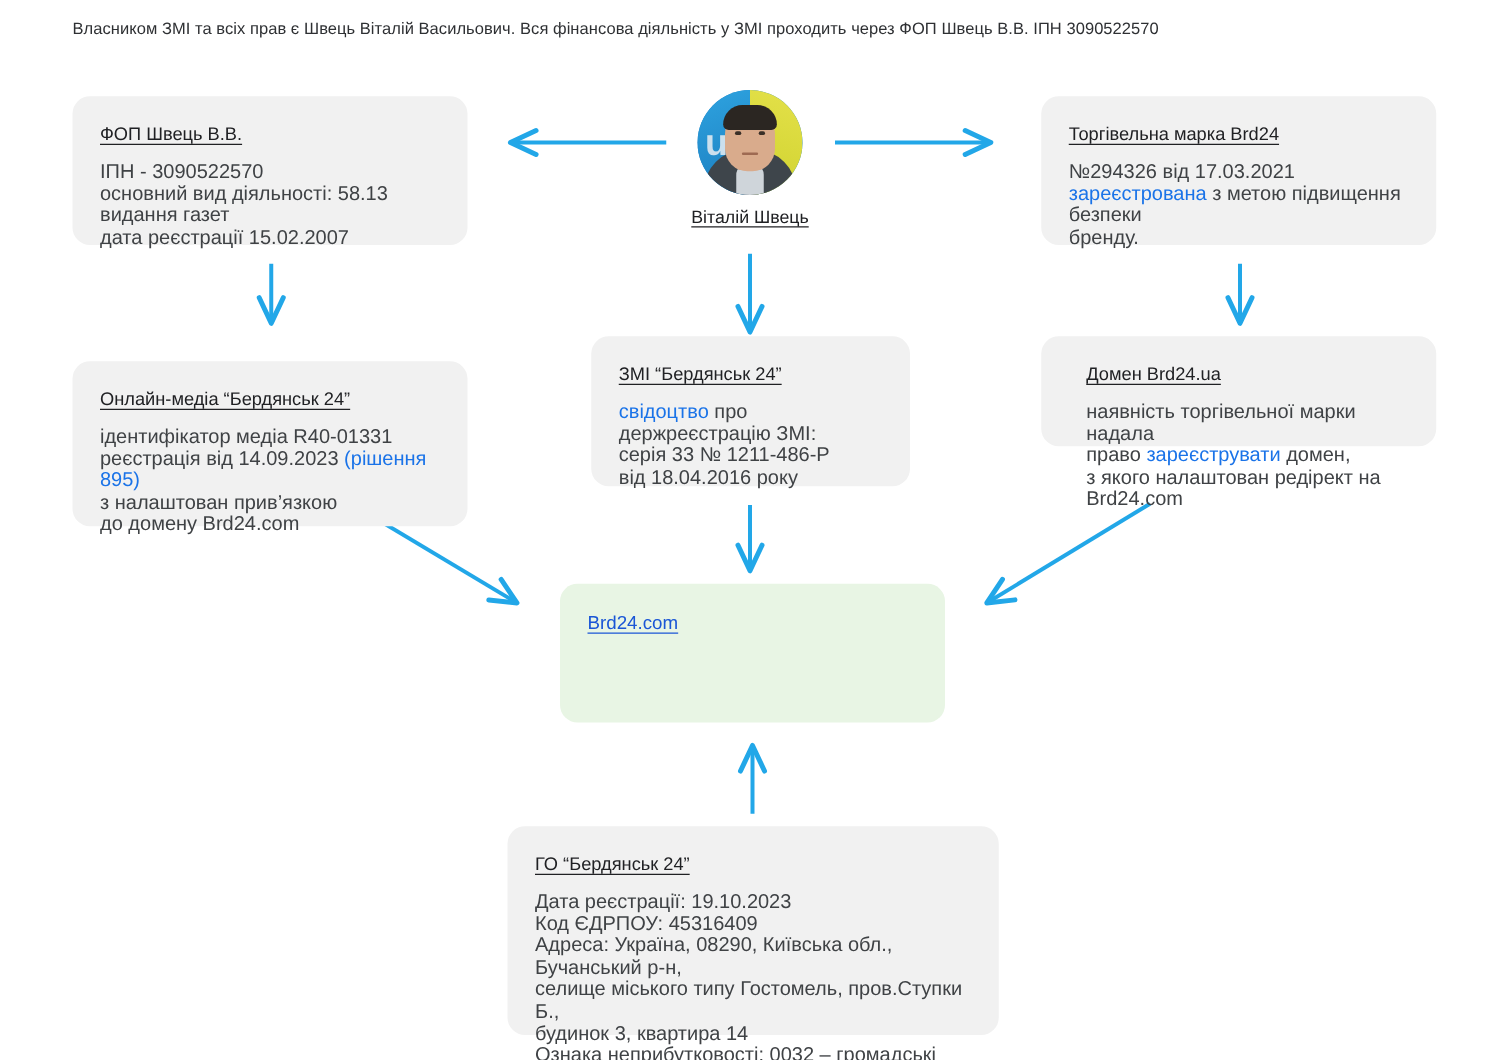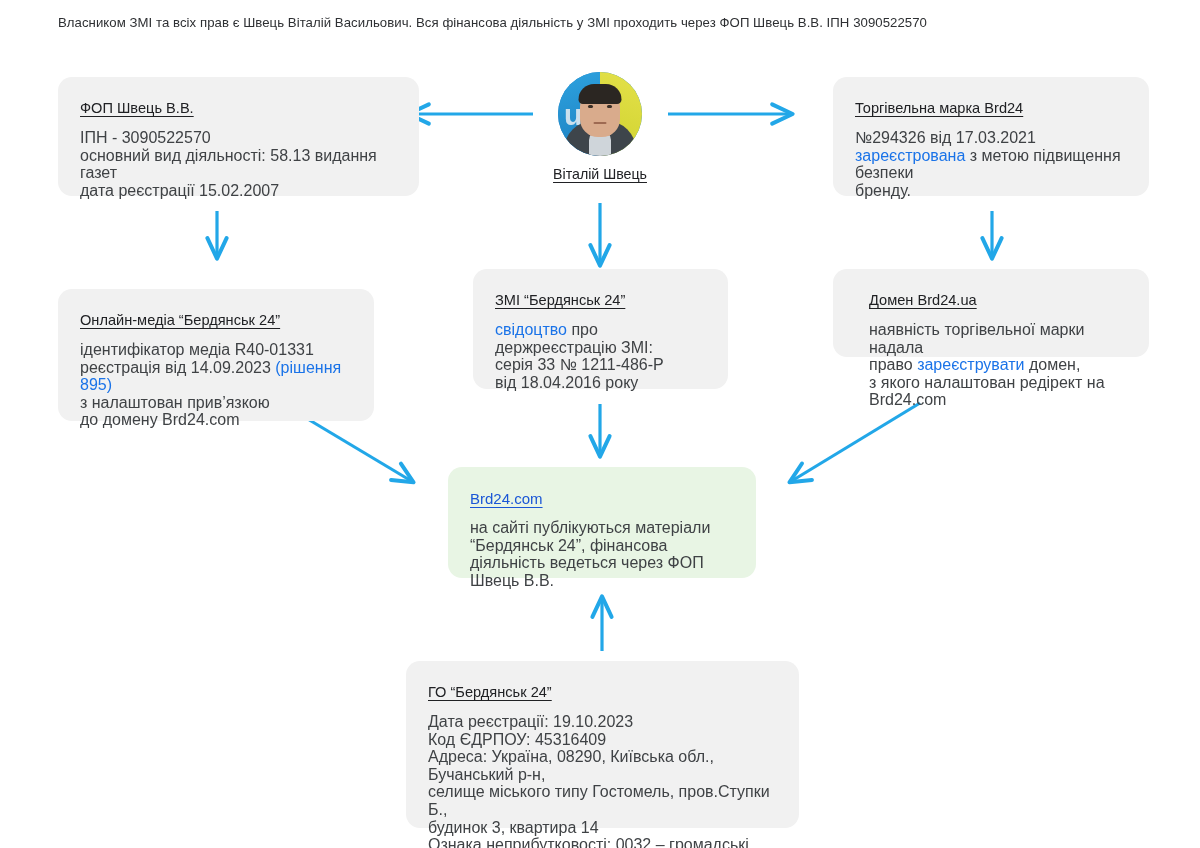--- a/index.html
+++ b/index.html
@@ -258,21 +258,21 @@
       <div class="neck"></div>
       <div class="head"></div>
       <div class="hair"></div>
       <div class="eye l"></div>
       <div class="eye r"></div>
       <div class="mouth"></div>
     </div>
     <div class="avatar-name">Віталій Швець</div>
   </div>
 
-  <div class="card" style="left:58px; top:77px; width:361px; height:119px;">
+  <div class="card" style="left:58px; top:77px; width:316px; height:119px;">
     <div class="card-title">ФОП Швець В.В.</div>
     <div class="card-body"><span>ІПН - 3090522570</span><br><span>основний вид діяльності: 58.13 видання газет</span><br><span>дата реєстрації 15.02.2007</span></div>
   </div>
 
   <div class="card" style="left:833px; top:77px; width:316px; height:119px;">
     <div class="card-title">Торгівельна марка Brd24</div>
     <div class="card-body"><span>№294326 від 17.03.2021</span><br><span class="lnk">зареєстрована</span><span> з метою підвищення безпеки</span><br><span>бренду.</span></div>
   </div>
 
   <div class="card" style="left:58px; top:269px; width:316px; height:132px;margin-top:20px;">
@@ -285,21 +285,20 @@
     <div class="card-body"><span class="lnk">свідоцтво</span><span> про держреєстрацію ЗМІ:</span><br><span>серія 33 № 1211-486-Р</span><br><span>від 18.04.2016 року</span></div>
   </div>
 
   <div class="card" style="left:833px; top:269px; width:316px; height:88px;padding-left:36px;">
     <div class="card-title">Домен Brd24.ua</div>
     <div class="card-body"><span>наявність торгівельної марки надала</span><br><span>право  </span><span class="lnk">зареєструвати</span><span> домен,</span><br><span>з якого налаштован редірект на Brd24.com</span></div>
   </div>
 
   <div class="card green" style="left:448px; top:467px; width:308px; height:111px;">
     <div class="card-title">Brd24.com</div>
-    <div class="card-body"><span>на сайті публікуються матеріали</span><br><span>“Бердянськ 24”, фінансова</span><br><span>діяльність ведеться через ФОП Швець В.В.</span></div>
   </div>
 
   <div class="card" style="left:406px; top:661px; width:393px; height:167px;">
     <div class="card-title">ГО “Бердянськ 24”</div>
     <div class="card-body"><span>Дата реєстрації: 19.10.2023</span><br><span>Код ЄДРПОУ: 45316409</span><br><span>Адреса: Україна, 08290, Київська обл., Бучанський р-н,</span><br><span>селище міського типу Гостомель, пров.Ступки Б.,</span><br><span>будинок 3, квартира 14</span><br><span>Ознака неприбутковості: 0032 – громадські об'єднання</span></div>
   </div>
 
 </div>
 
 </body></html>

